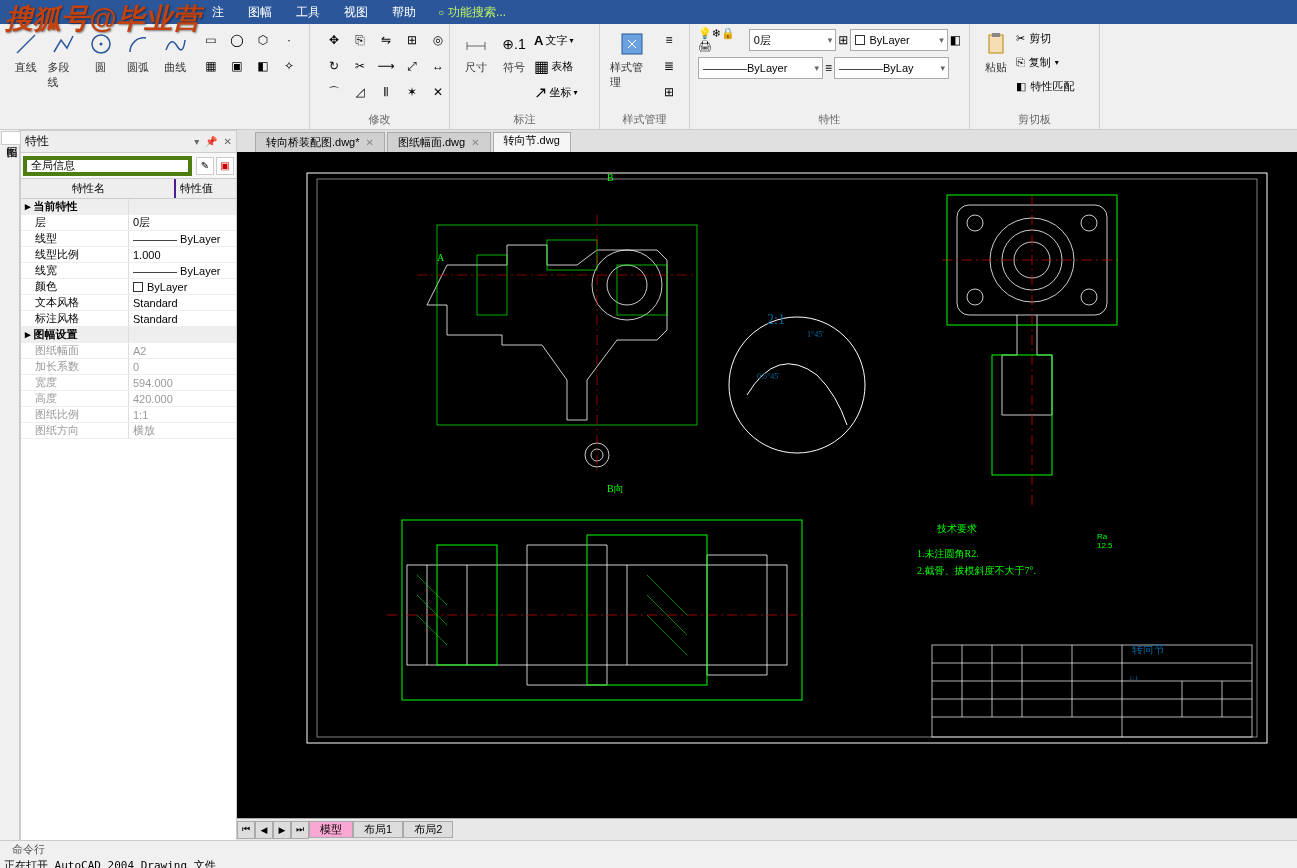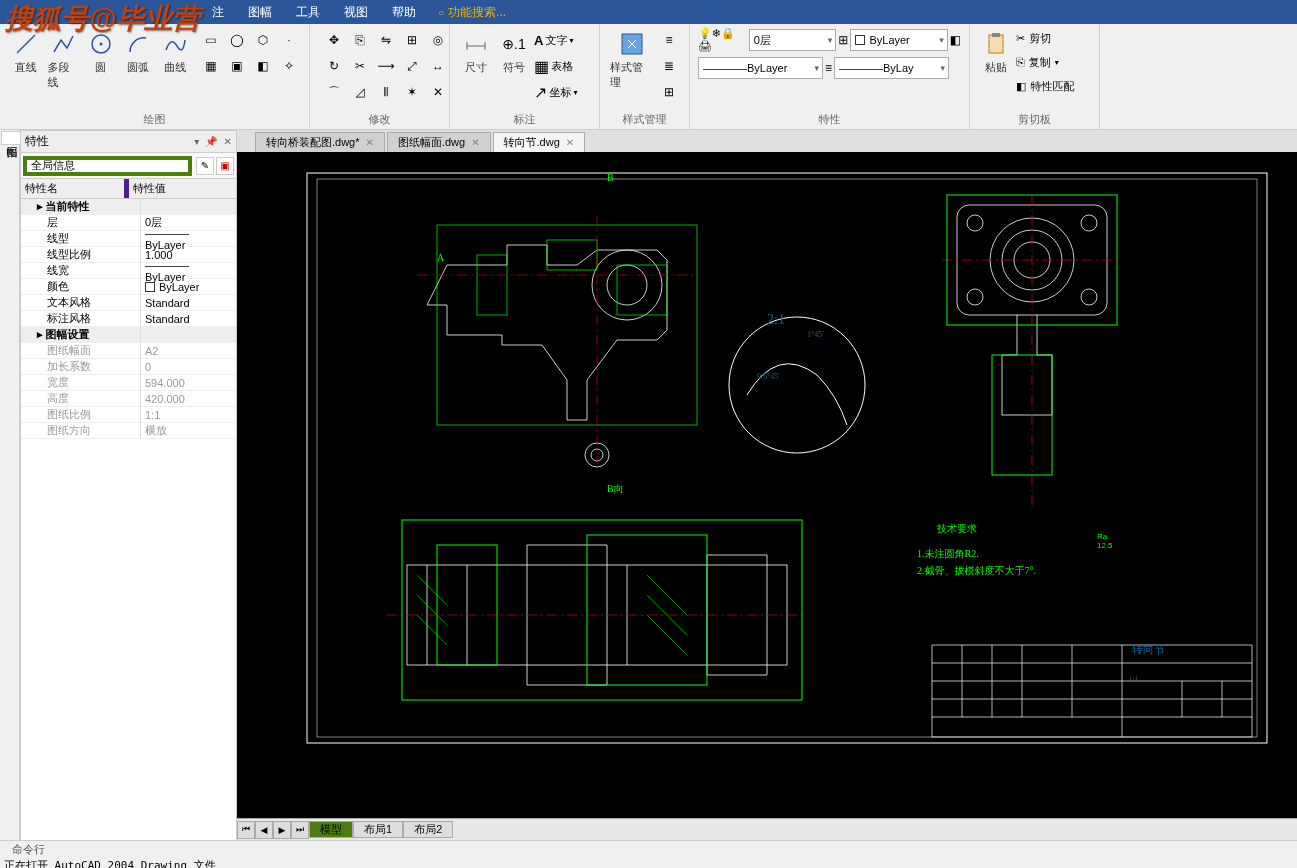--- a/index.html
+++ b/index.html
@@ -4,21 +4,21 @@
 <style>
 * { margin:0; padding:0; box-sizing:border-box; font-family:"Microsoft YaHei",sans-serif; }
 body { width:1297px; height:868px; background:#e6e6e6; overflow:hidden; position:relative; }
 
 
 .watermark { position:absolute; top:0; left:5px; font-size:28px; font-weight:bold; color:#c2410c; z-index:100; text-shadow:1px 1px 2px rgba(0,0,0,0.5); pointer-events:none; font-style:italic; }
 
 
 .menubar { height:24px; background:#2b579a; display:flex; align-items:center; padding-left:200px; }
 .menubar .mitem { color:#fff; font-size:12px; padding:0 12px; cursor:pointer; }
-.menubar .srch { color:#eab308; font-size:12px; margin-left:10px; display:flex; align-items:center; gap:4px; }
+.menubar .srch { color:#bef264; font-size:12px; margin-left:10px; display:flex; align-items:center; gap:4px; }
 .menubar .srch::before { content:"○"; font-size:10px; }
 
 
 .ribbon { height:106px; background:#f0f0f0; border-bottom:1px solid #ccc; display:flex; }
 .rgroup { border-right:1px solid #d0d0d0; padding:4px 8px 2px 8px; display:flex; flex-direction:column; justify-content:space-between; }
 .rgroup .tools { display:flex; gap:2px; }
 .rgroup .label { text-align:center; font-size:11px; color:#666; padding-top:2px; }
 .bigbtn { width:36px; display:flex; flex-direction:column; align-items:center; gap:2px; padding:2px; cursor:pointer; }
 .bigbtn .ic { width:28px; height:28px; display:flex; align-items:center; justify-content:center; }
 .bigbtn .txt { font-size:11px; color:#333; }
@@ -35,44 +35,44 @@
 .vtabs { width:20px; background:#f0f0f0; border-right:1px solid #ccc; }
 .vtab { writing-mode:vertical-rl; font-size:11px; padding:6px 2px; border:1px solid #ccc; background:#fff; margin:1px; cursor:pointer; }
 .proppanel { flex:1; background:#f8f8f8; border:1px solid #ccc; display:flex; flex-direction:column; }
 .pp-hdr { height:22px; background:#eee; display:flex; align-items:center; justify-content:space-between; padding:0 4px; font-size:12px; border-bottom:1px solid #ccc; }
 .pp-hdr .ctrls { display:flex; gap:6px; font-size:10px; color:#666; }
 .pp-sel { height:26px; display:flex; align-items:center; padding:2px; border-bottom:1px solid #ccc; }
 .pp-sel .dd { flex:1; height:20px; border:4px solid #4d7c0f; background:#fff; font-size:11px; padding:0 4px; display:flex; align-items:center; }
 .pp-sel .btns { display:flex; gap:2px; margin-left:4px; }
 .pp-sel .btns .b { width:18px; height:18px; border:1px solid #ccc; background:#fff; cursor:pointer; font-size:10px; display:flex; align-items:center; justify-content:center; }
 .pp-colhdr { display:flex; height:20px; background:#eee; border-bottom:1px solid #ccc; font-size:11px; }
-.pp-colhdr div:first-child { width:108px; padding:2px 4px; border-right:5px solid #4c1d95; }
+.pp-colhdr div:first-child { width:108px; padding:2px 4px; border-right:2px solid #4c1d95;margin-left:47px; }
 .pp-colhdr div:last-child { flex:1; padding:2px 4px; }
 .pp-rows { flex:1; overflow:auto; background:#fff; }
-.pp-row { display:flex; height:16px; font-size:11px; border-bottom:1px solid #eee;padding-left:12px; }
+.pp-row { display:flex; height:16px; font-size:11px; border-bottom:1px solid #eee; }
 .pp-row.group { background:#eee; font-weight:bold; }
 .pp-row.dis { color:#999;align-items:center; }
 .pp-row .k { width:108px; padding:0 4px 0 14px; border-right:1px solid #ddd; }
 .pp-row.group .k { padding-left:4px; }
 .pp-row .v { flex:1; padding:0 4px; display:flex; align-items:center; gap:4px; }
 .swatch { width:10px; height:10px; border:1px solid #333; }
 
 
 .docarea { position:absolute; left:237px; top:130px; right:0; bottom:28px; display:flex; flex-direction:column; }
 .doctabs { height:22px; background:#e0e0e0; display:flex; align-items:flex-end; padding-left:18px; }
 .dtab { height:20px; padding:0 10px; font-size:11px; border:1px solid #aaa; border-bottom:none; background:#d0d0d0; display:flex; align-items:center; gap:6px; cursor:pointer; margin-right:2px; }
-.dtab.active { background:#f5f5f5; }
+.dtab.active { background:#f5f5f5;flex-direction:column; }
 .dtab .x { font-size:10px; color:#888; }
 .canvas { flex:1; background:#000; position:relative; overflow:hidden; }
 .canvas svg { width:100%; height:100%; }
 .ucs { position:absolute; left:60px; bottom:70px; }
 .layouttabs { height:22px; background:#e8e8e8; display:flex; align-items:center; border-top:1px solid #aaa; }
 .layouttabs .nav { display:flex; }
 .layouttabs .nav span { width:18px; height:18px; border:1px solid #aaa; background:#ddd; font-size:9px; display:flex; align-items:center; justify-content:center; cursor:pointer; }
-.ltab { padding:0 10px; font-size:11px; border:1px solid #aaa; background:#4d7c0f; cursor:pointer; }
+.ltab { padding:0 10px; font-size:11px; border:1px solid #aaa; background:#f9a8d4; cursor:pointer; }
 .ltab.inactive { background:#ddd; }
 
 
 .statusbar { position:absolute; left:0; right:0; bottom:0; height:28px; background:#f0f0f0; border-top:1px solid #ccc; font-size:11px; }
 .statusbar .r1 { padding:1px 12px; color:#555; }
 .statusbar .r2 { padding:0 4px; font-family:monospace; font-size:11px; }
 
 
 .c-label { position:absolute; color:#0f0; font-size:10px; font-family:SimSun; }
 .c-label.white { color:#0369a1; }
@@ -140,21 +140,20 @@
         <div class="sb">▭</div>
         <div class="sb">◯</div>
         <div class="sb">⬡</div>
         <div class="sb">·</div>
         <div class="sb">▦</div>
         <div class="sb">▣</div>
         <div class="sb">◧</div>
         <div class="sb">✧</div>
       </div>
     </div>
-    <div class="label">绘图</div>
   </div>
 
   <div class="rgroup" style="width:140px">
     <div class="tools">
       <div class="smallgrid" style="grid-template-columns:repeat(5,24px)">
         <div class="sb">✥</div>
         <div class="sb">⎘</div>
         <div class="sb">⇋</div>
         <div class="sb">⊞</div>
         <div class="sb">◎</div>

